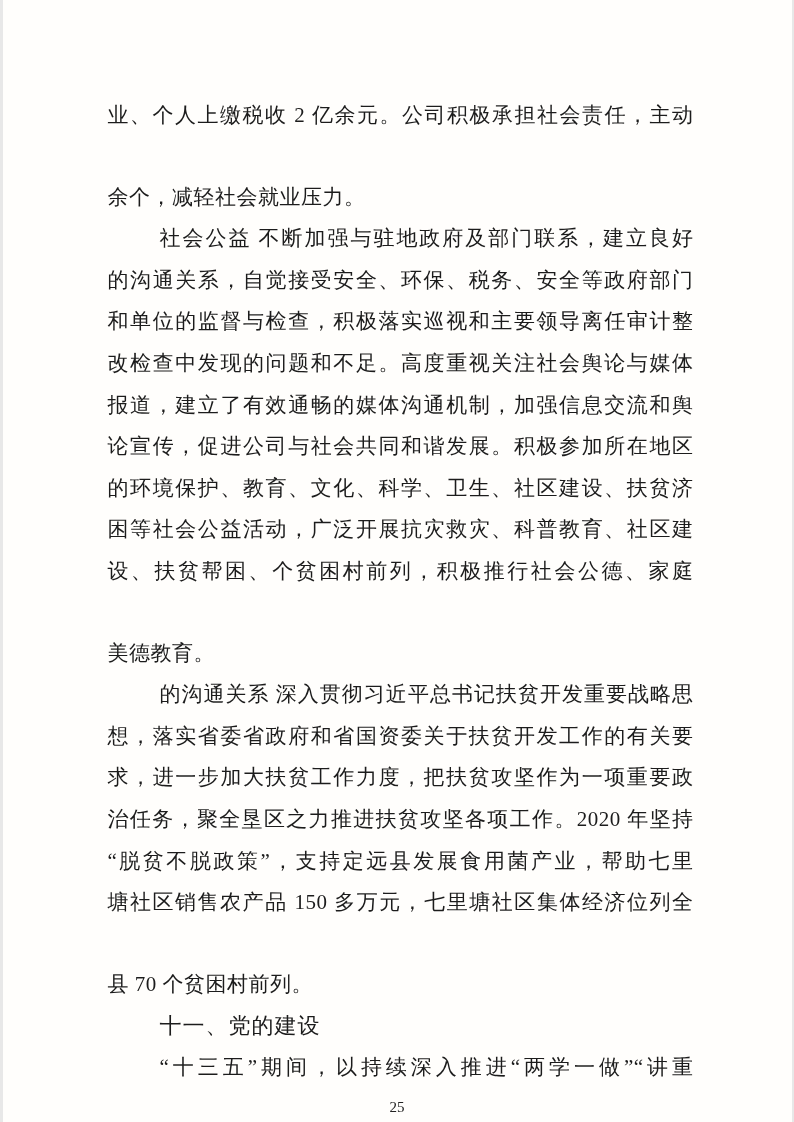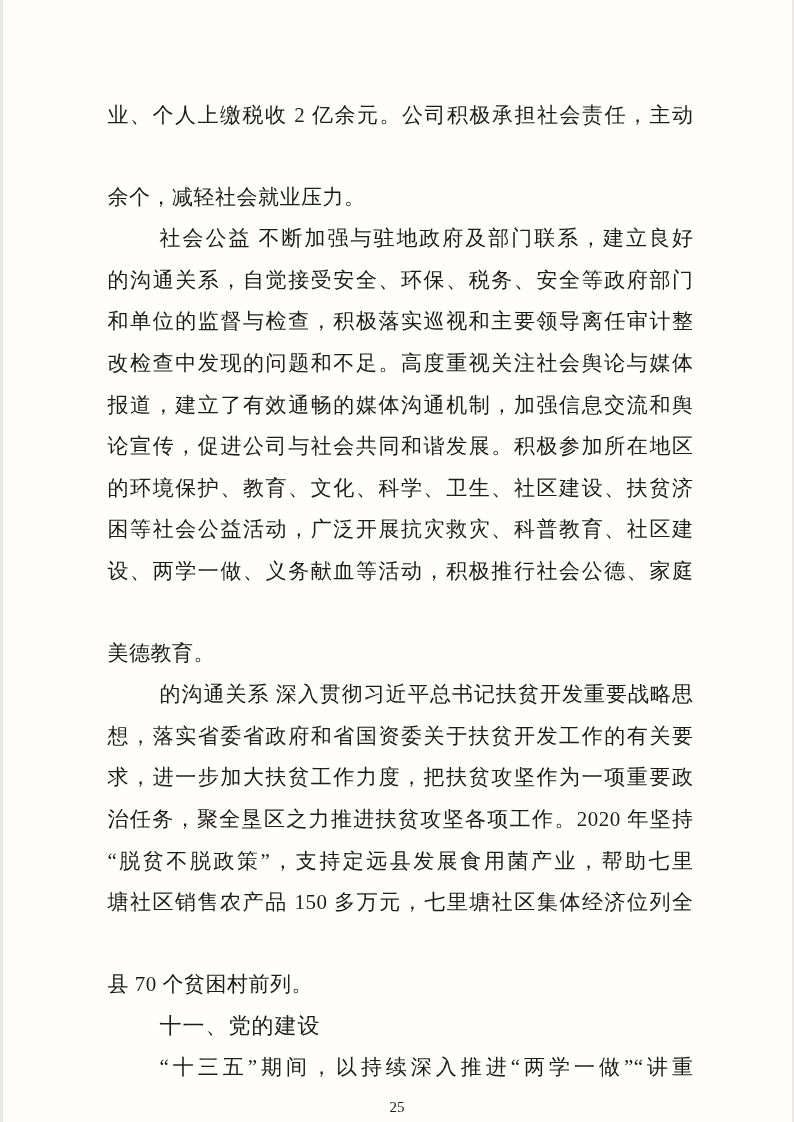--- a/index.html
+++ b/index.html
@@ -73,21 +73,21 @@
 
     <div>
       <div class="line indent"><span class="b">社会公益</span><span> 不断加强与驻地政府及部门联系，建立良好</span></div>
       <div class="line">的沟通关系，自觉接受安全、环保、税务、安全等政府部门</div>
       <div class="line">和单位的监督与检查，积极落实巡视和主要领导离任审计整</div>
       <div class="line">改检查中发现的问题和不足。高度重视关注社会舆论与媒体</div>
       <div class="line">报道，建立了有效通畅的媒体沟通机制，加强信息交流和舆</div>
       <div class="line">论宣传，促进公司与社会共同和谐发展。积极参加所在地区</div>
       <div class="line">的环境保护、教育、文化、科学、卫生、社区建设、扶贫济</div>
       <div class="line">困等社会公益活动，广泛开展抗灾救灾、科普教育、社区建</div>
-      <div class="line">设、两学一做、义务献血等活动，积极推行社会公德、家庭</div>
+      <div class="line">设、扶贫帮困、个贫困村前列，积极推行社会公德、家庭</div>
       <div class="line end">美德教育。</div>
     </div>
 
     <div>
       <div class="line indent"><span class="b">的沟通关系</span><span> 深入贯彻习近平总书记扶贫开发重要战略思</span></div>
       <div class="line">想，落实省委省政府和省国资委关于扶贫开发工作的有关要</div>
       <div class="line">求，进一步加大扶贫工作力度，把扶贫攻坚作为一项重要政</div>
       <div class="line">治任务，聚全垦区之力推进扶贫攻坚各项工作。2020 年坚持</div>
       <div class="line">“脱贫不脱政策”，支持定远县发展食用菌产业，帮助七里</div>
       <div class="line">塘社区销售农产品 150 多万元，七里塘社区集体经济位列全</div>

